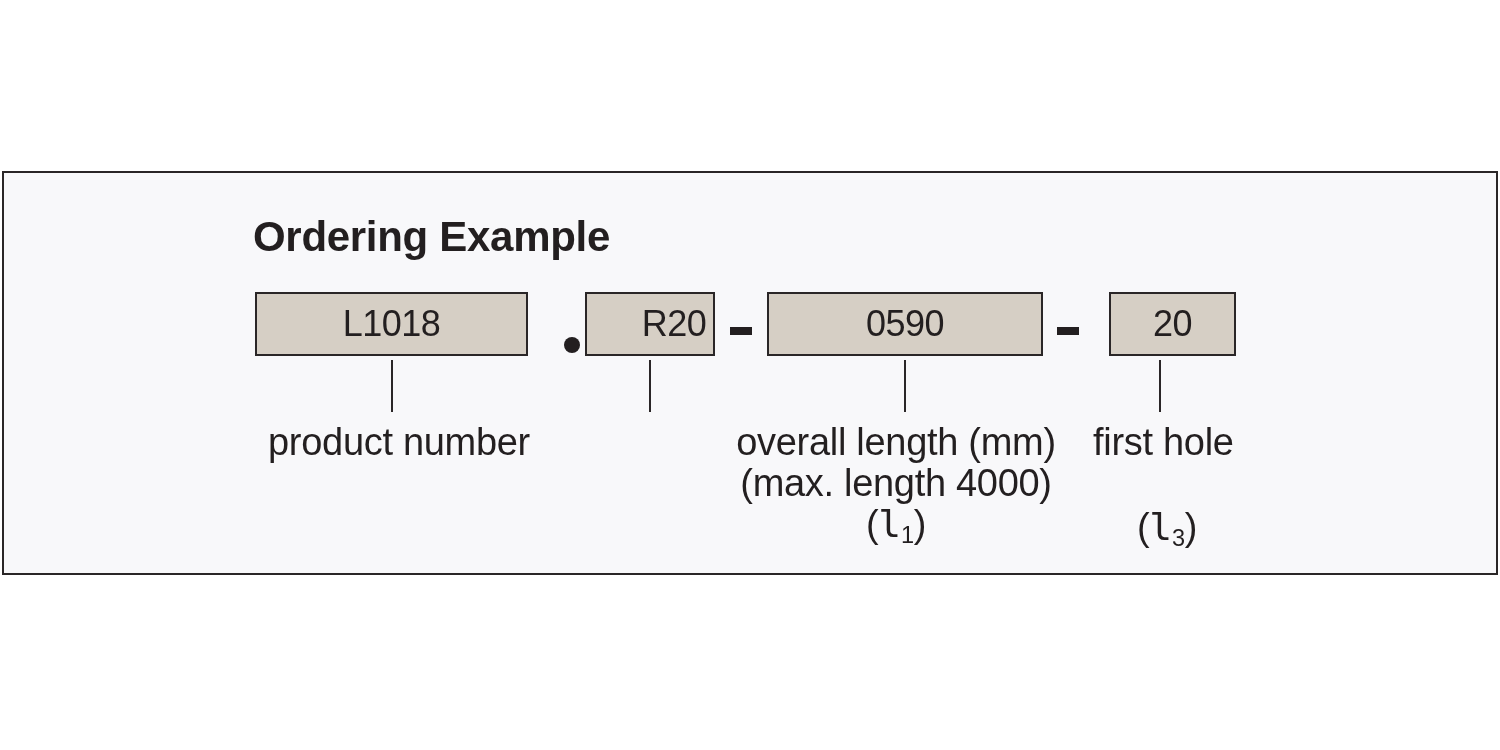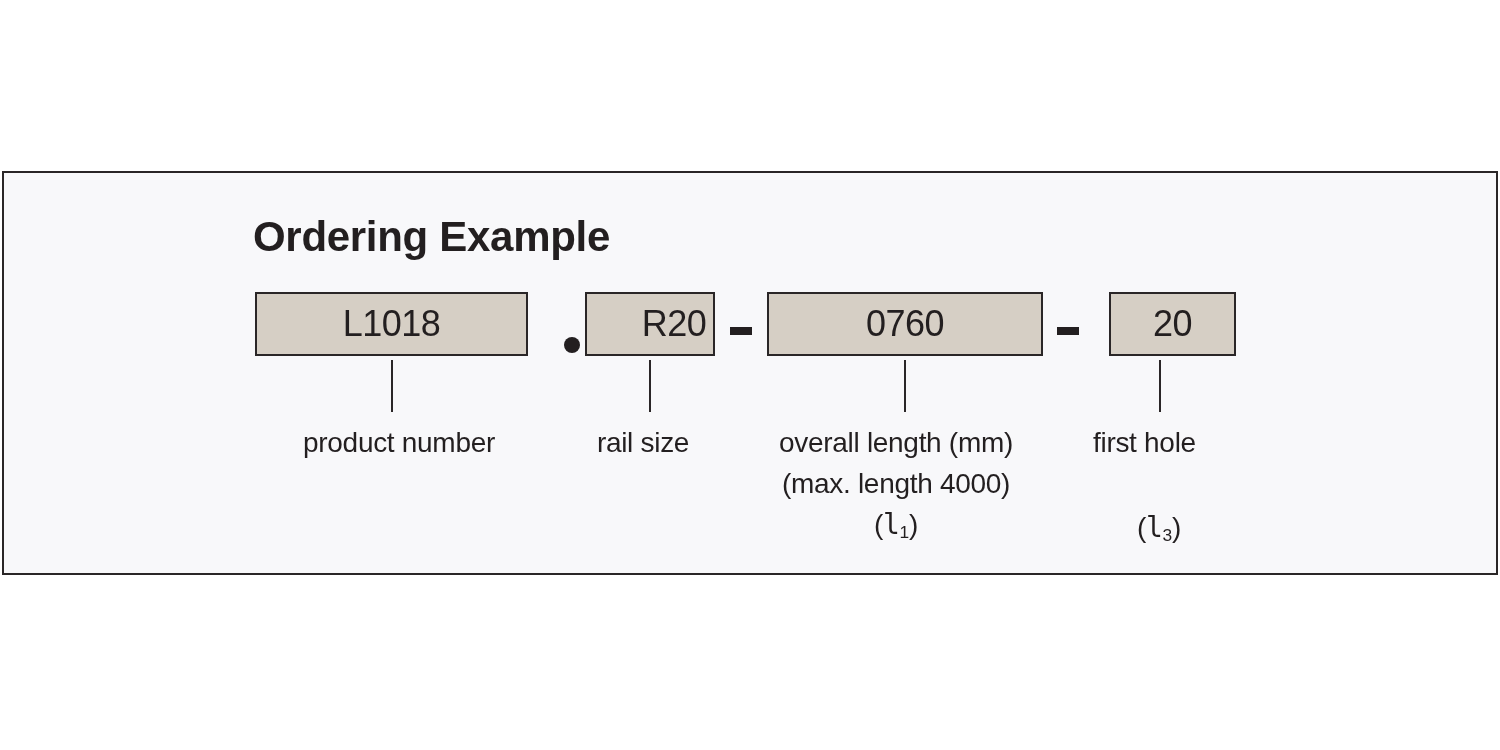--- a/index.html
+++ b/index.html
@@ -57,21 +57,21 @@
   }
   .leader {
     position: absolute;
     top: 360px;
     width: 2px; height: 52px;
     background: #2a2627;
   }
   .seg-label {
     position: absolute;
     top: 422px;
-    font-size: 28px;
+    font-size: 38px;
     line-height: 41px;
     letter-spacing: -0.3px;
     white-space: nowrap;
   }
   .centered {
     transform: translateX(-50%);
     text-align: center;
   }
   .ell {
     font-family: "DejaVu Sans Mono", monospace;
@@ -97,41 +97,38 @@
 
   <div class="sep-dot"></div>
 
   <div class="code-box" style="left:585px; width:130px;padding-left:48px;">
     <span class="box-value">R20</span>
   </div>
 
   <div class="sep-dash" style="left:730px;"></div>
 
   <div class="code-box" style="left:767px; width:276px;">
-    <span class="box-value">0760</span>
+    <span class="box-value">0590</span>
   </div>
 
   <div class="sep-dash" style="left:1057px;"></div>
 
   <div class="code-box" style="left:1109px; width:127px;">
     <span class="box-value">20</span>
   </div>
 
   <div class="leader" style="left:391px;"></div>
   <div class="leader" style="left:649px;"></div>
   <div class="leader" style="left:904px;"></div>
   <div class="leader" style="left:1159px;"></div>
 
   <div class="seg-label centered" style="left:399px;">
     <div>product number</div>
   </div>
 
-  <div class="seg-label centered" style="left:643px;">
-    <div>rail size</div>
-  </div>
 
   <div class="seg-label centered" style="left:896px;">
     <div>overall length (mm)</div>
     <div>(max. length 4000)</div>
     <div><span>(</span><span class="ell">l</span><span class="sub">1</span><span>)</span></div>
   </div>
 
   <div class="seg-label" style="left:1093px;">
     <div>first hole</div>
     <div class="indent"><span>(</span><span class="ell">l</span><span class="sub">3</span><span>)</span></div>

